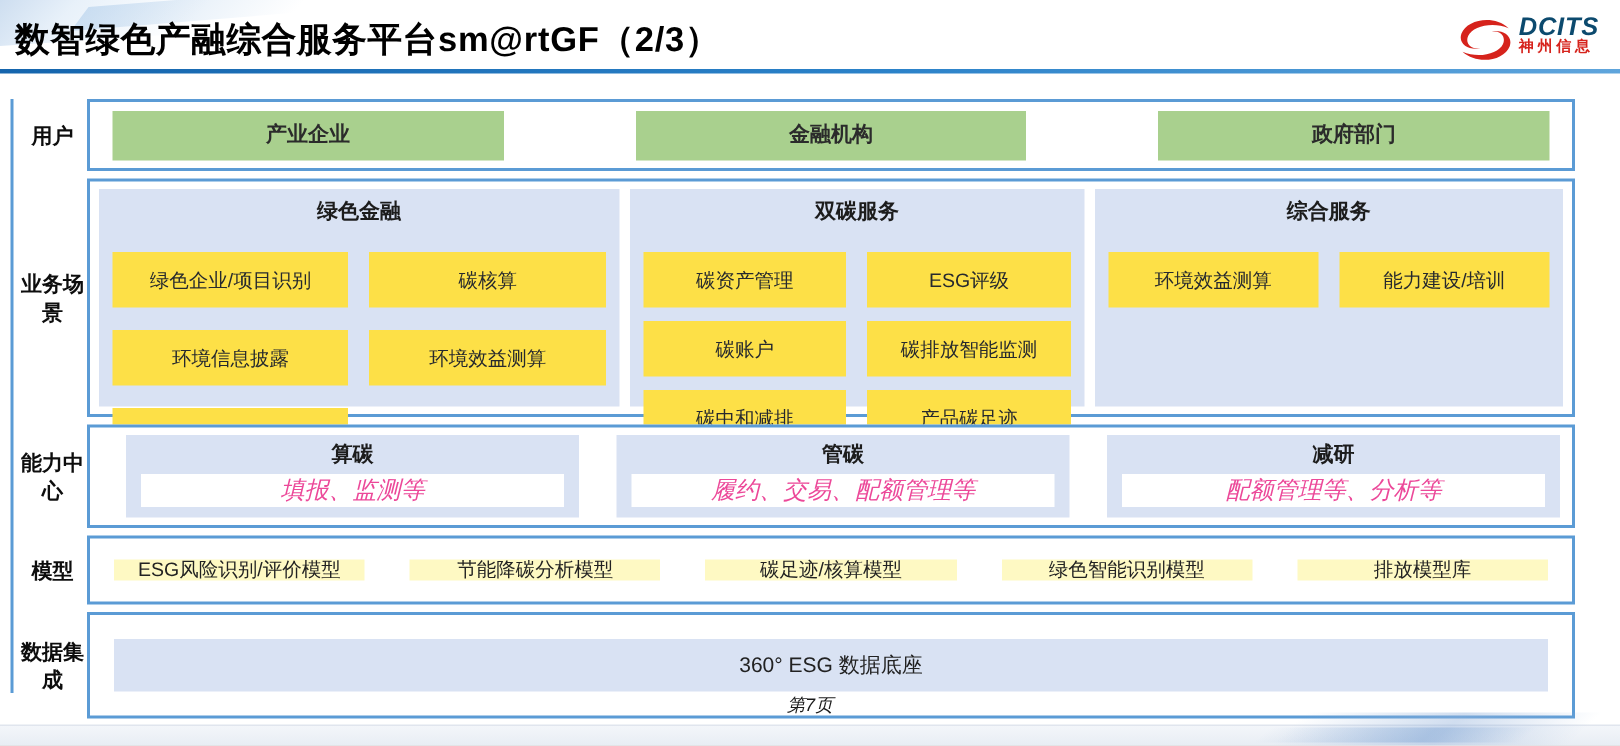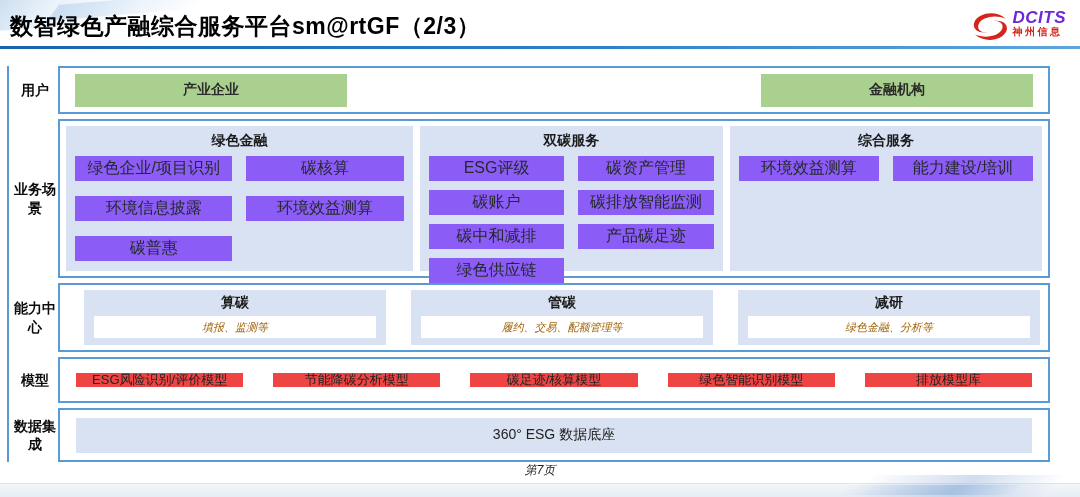--- a/index.html
+++ b/index.html
@@ -22,60 +22,60 @@
     background:linear-gradient(100deg, rgba(255,255,255,0) 10%, rgba(120,160,210,.4) 60%, rgba(255,255,255,0) 90%);
     transform:skewX(-45deg); }
 
   
   .page-title { position:absolute; left:10px; top:11px; font-size:23px; font-weight:bold; color:#000; letter-spacing:.5px; }
   .header-rule { position:absolute; left:0; right:0; top:46px; height:3px;
     background:linear-gradient(90deg,#1565ad 0%, #2b82c9 55%, #5fa5dc 100%); }
   .logo { position:absolute; right:14px; top:9px; display:flex; align-items:flex-start; gap:5px; }
   .logo svg { display:block; margin-top:3px; }
   .logo-text { display:flex; flex-direction:column; line-height:1.05; }
-  .logo-brand { color:#6d28d9; font-weight:bold; font-style:italic; font-size:17px; letter-spacing:.5px; }
+  .logo-brand { color:#0c4a6e; font-weight:bold; font-style:italic; font-size:17px; letter-spacing:.5px; }
   .logo-cn { color:#d6231c; font-size:10px; letter-spacing:2.5px; font-weight:bold; }
 
   
   .vline { position:absolute; left:7px; top:66px; width:2px; height:396px; background:#5B9BD5; }
   .row { position:absolute; left:12px; width:1038px; display:flex; }
   .row-label { width:46px; display:flex; align-items:center; justify-content:center; text-align:center;
     font-size:14px; font-weight:bold; color:#0d0d0d; line-height:1.3; }
   .row-box { flex:1; border:2px solid #5B9BD5; background:#fff; }
 
   .row-users { top:66px; height:48px; }
   .row-users .row-box { display:flex; align-items:center; justify-content:space-between; padding:5px 15px; gap:88px; }
   .green-box { flex:1; max-width:272px; height:33px; background:#A9D08E;
     display:flex; align-items:center; justify-content:center; font-size:14px; font-weight:bold; color:#2b2b2b; }
 
   .row-scenarios { top:119px; height:159px; }
   .row-scenarios .row-box { display:flex; gap:7px; padding:5px 6px; }
-  .col-panel { background:#D9E2F3; padding:3px 9px 8px; display:flex; flex-direction:column; }
+  .col-panel { background:#D9E2F3; padding:3px 9px 8px; display:flex; flex-direction:column;gap:12px; }
   .col-0 { flex:352; } .col-1 { flex:305; } .col-2 { flex:315; }
   .panel-title { text-align:center; font-size:14px; font-weight:bold; color:#1c1c1c; padding:3px 0 6px; }
   .item-grid { display:grid; grid-template-columns:1fr 1fr; align-content:start; }
   .col-0 .item-grid { gap:15px 14px; }
   .col-1 .item-grid { gap:9px 14px; }
   .col-2 .item-grid { gap:9px 14px; }
-  .white-item { background:#8b5cf6; height:25px; display:flex; align-items:center; justify-content:center;
-    font-size:16px; color:#26292e; white-space:nowrap; }
+  .white-item { background:#fde047; height:37px; display:flex; align-items:center; justify-content:center;
+    font-size:13px; color:#26292e; white-space:nowrap; }
 
   .row-capabilities { top:283px; height:69px; }
   .row-capabilities .row-box { display:flex; gap:9px; padding:5px 8px; }
   .cap-box { flex:1; background:#D9E2F3; padding:3px 10px 7px; display:flex; flex-direction:column;margin-left:16px; }
   .cap-title { text-align:center; font-size:14px; font-weight:bold; color:#1c1c1c; padding:1px 0 4px; }
   .cap-desc { flex:1; background:#fff; display:flex; align-items:center; justify-content:center;
-    font-size:11px; font-style:italic; color:#a16207; }
+    font-size:16px; font-style:italic; color:#ec4899; }
 
   .row-models { top:357px; height:46px; }
   .row-models .row-box { display:flex; align-items:center; justify-content:space-between; padding:6px 16px; gap:30px; }
-  .model-box { flex:1; height:14px; background:#ef4444; display:flex; align-items:center; justify-content:center;
+  .model-box { flex:1; height:14px; background:#fef9c3; display:flex; align-items:center; justify-content:center;
     font-size:13px; color:#222; white-space:nowrap; }
 
-  .row-data { top:408px; height:54px; }
+  .row-data { top:408px; height:71px; }
   .row-data .row-box { display:flex; align-items:center; padding:8px 16px; }
   .data-box { flex:1; height:35px; background:#D9E2F3; display:flex; align-items:center; justify-content:center;
     font-size:14px; color:#222; }
 
   .page-num { position:absolute; left:0; right:0; bottom:18px; text-align:center;
     font-size:12px; font-style:italic; color:#1a1a1a;margin-top:12px; }
 </style>
 </head>
 <body>
 
@@ -99,20 +99,21 @@
   </div>
 
   <div class="header-rule"></div>
   <div class="vline"></div>
 
   <div class="row row-users">
     <div class="row-label">用户</div>
     <div class="row-box">
       <div class="green-box">产业企业</div>
       <div class="green-box">金融机构</div>
+      <div class="green-box">政府部门</div>
     </div>
   </div>
 
   <div class="row row-scenarios">
     <div class="row-label">业务场景</div>
     <div class="row-box">
 
       <div class="col-panel col-0">
         <div class="panel-title">绿色金融</div>
         <div class="item-grid">
@@ -120,22 +121,22 @@
           <div class="white-item">碳核算</div>
           <div class="white-item">环境信息披露</div>
           <div class="white-item">环境效益测算</div>
           <div class="white-item">碳普惠</div>
         </div>
       </div>
 
       <div class="col-panel col-1">
         <div class="panel-title">双碳服务</div>
         <div class="item-grid">
+          <div class="white-item">碳资产管理</div>
           <div class="white-item">ESG评级</div>
-          <div class="white-item">碳资产管理</div>
           <div class="white-item">碳账户</div>
           <div class="white-item">碳排放智能监测</div>
           <div class="white-item">碳中和减排</div>
           <div class="white-item">产品碳足迹</div>
           <div class="white-item">绿色供应链</div>
         </div>
       </div>
 
       <div class="col-panel col-2">
         <div class="panel-title">综合服务</div>
@@ -154,21 +155,21 @@
       <div class="cap-box">
         <div class="cap-title">算碳</div>
         <div class="cap-desc">填报、监测等</div>
       </div>
       <div class="cap-box">
         <div class="cap-title">管碳</div>
         <div class="cap-desc">履约、交易、配额管理等</div>
       </div>
       <div class="cap-box">
         <div class="cap-title">减研</div>
-        <div class="cap-desc">绿色金融、分析等</div>
+        <div class="cap-desc">配额管理等、分析等</div>
       </div>
     </div>
   </div>
 
   <div class="row row-models">
     <div class="row-label">模型</div>
     <div class="row-box">
       <div class="model-box">ESG风险识别/评价模型</div>
       <div class="model-box">节能降碳分析模型</div>
       <div class="model-box">碳足迹/核算模型</div>

